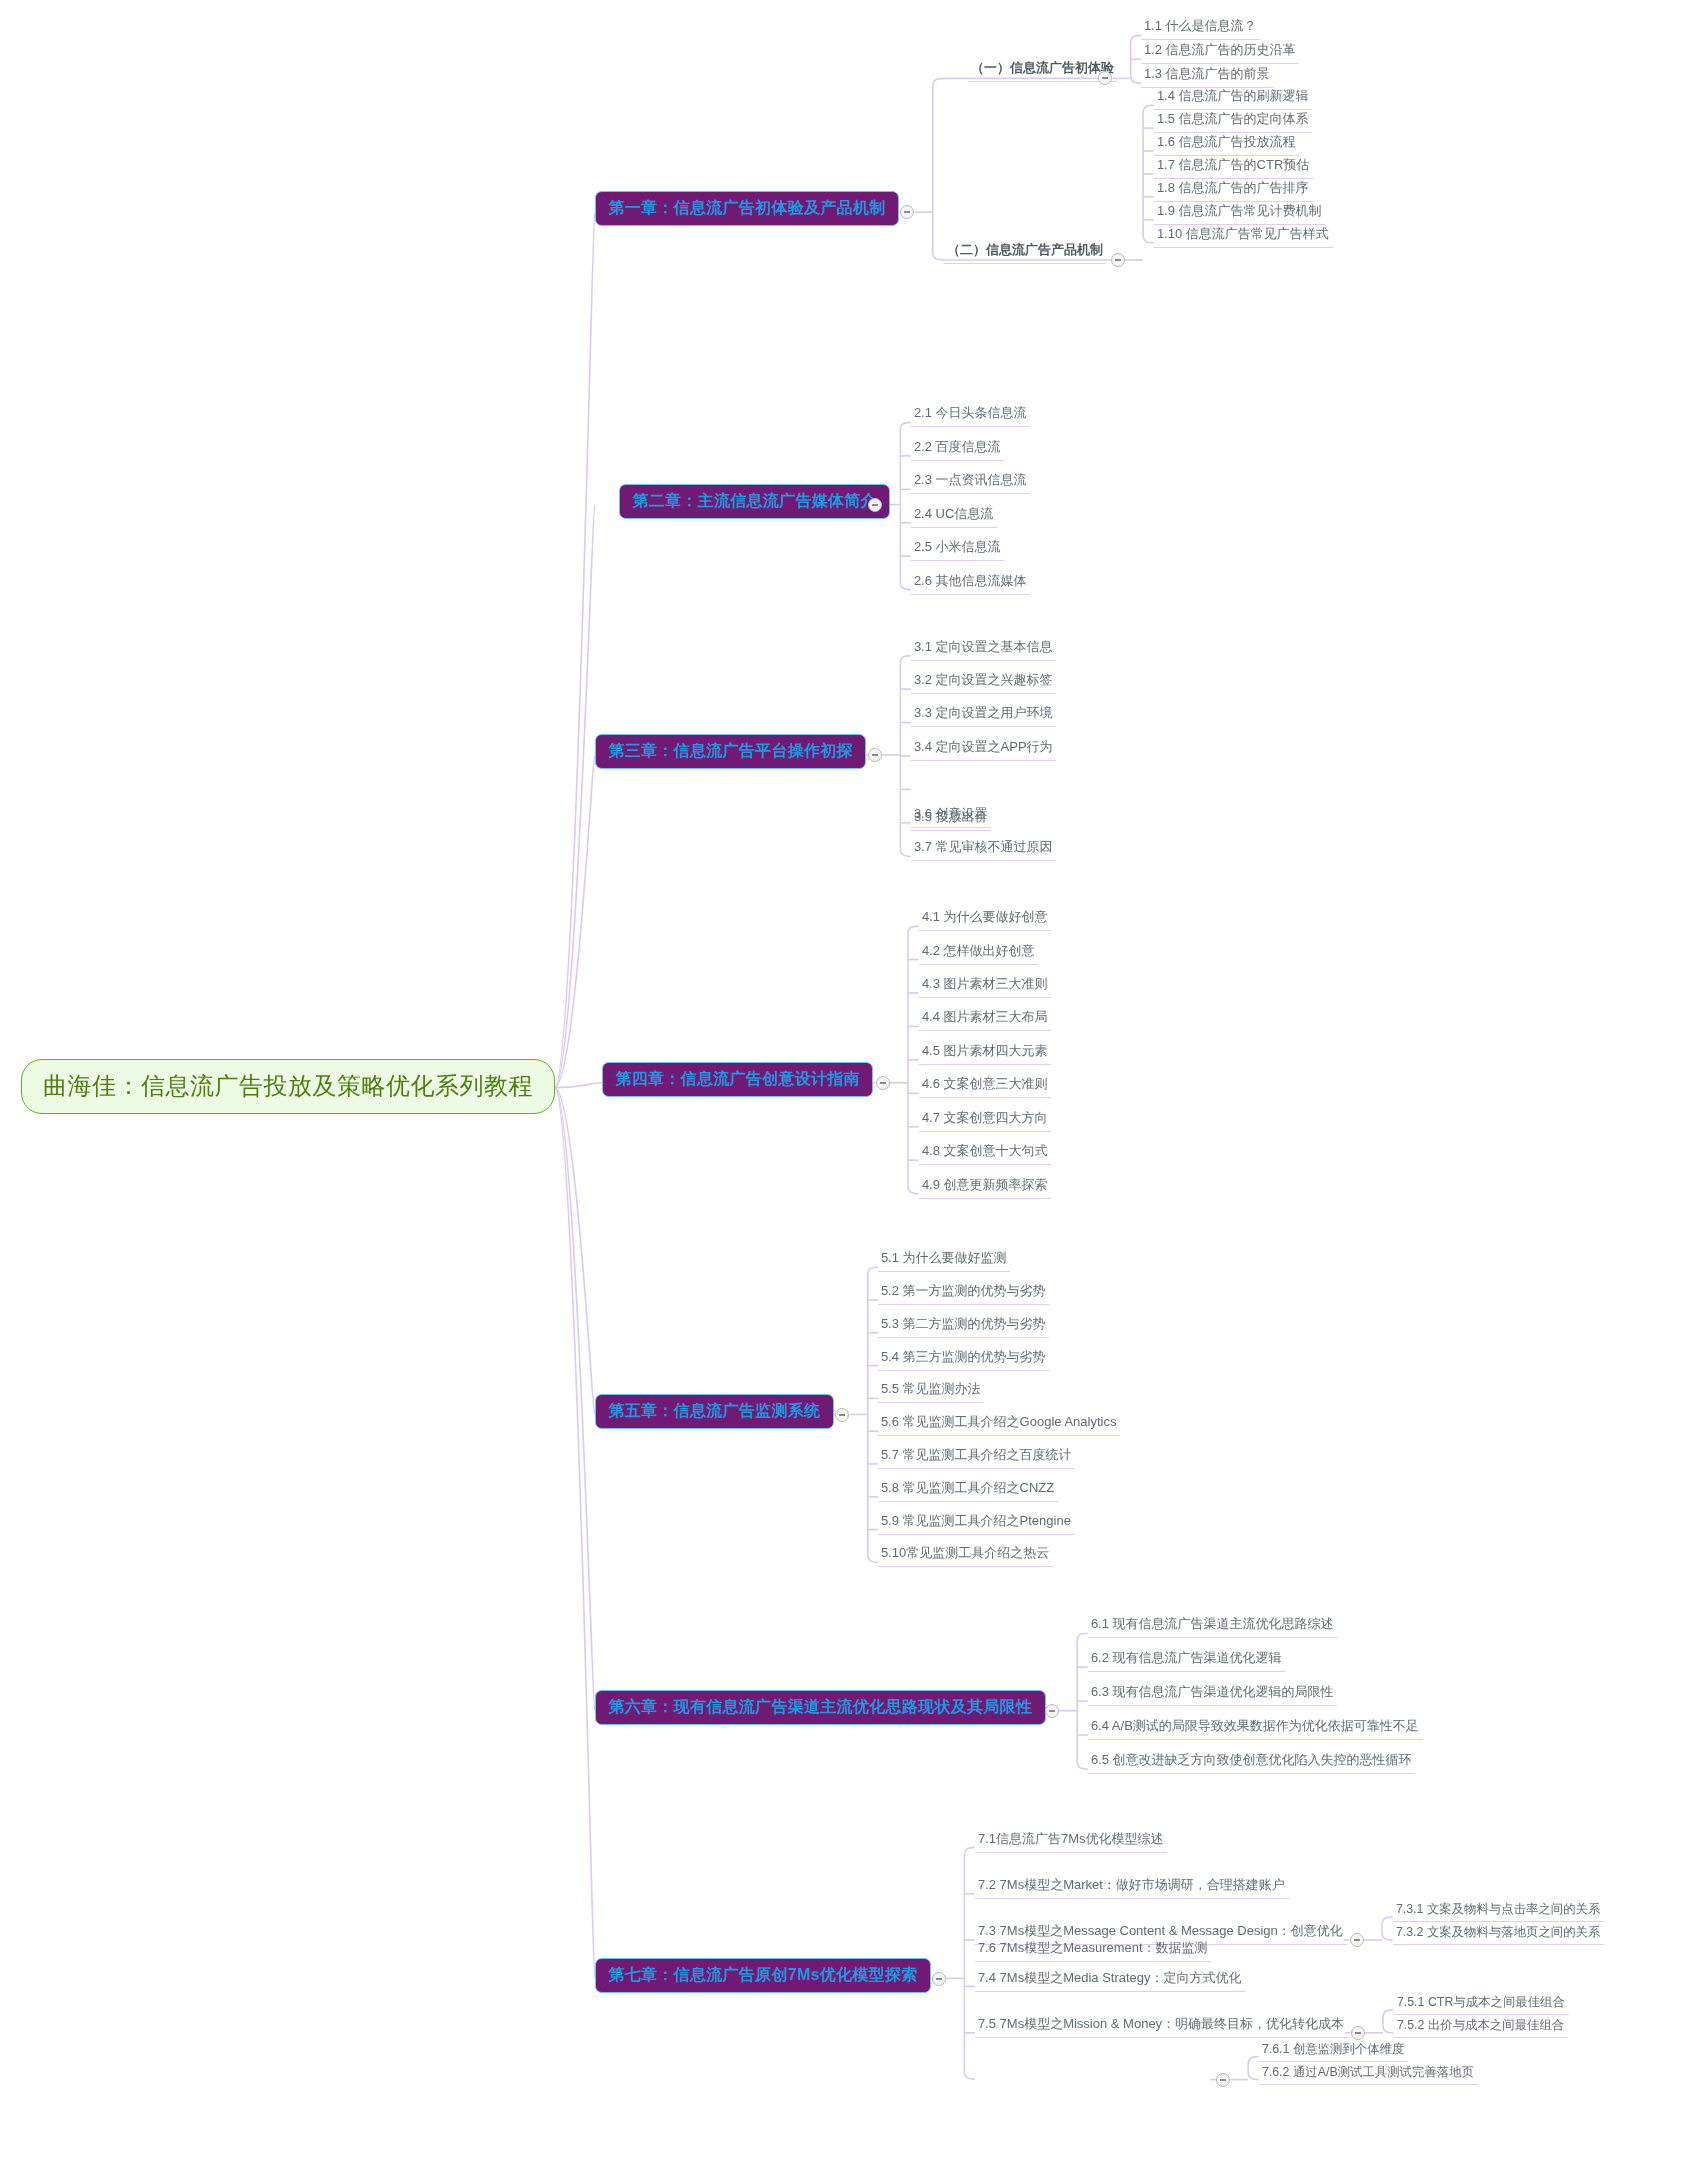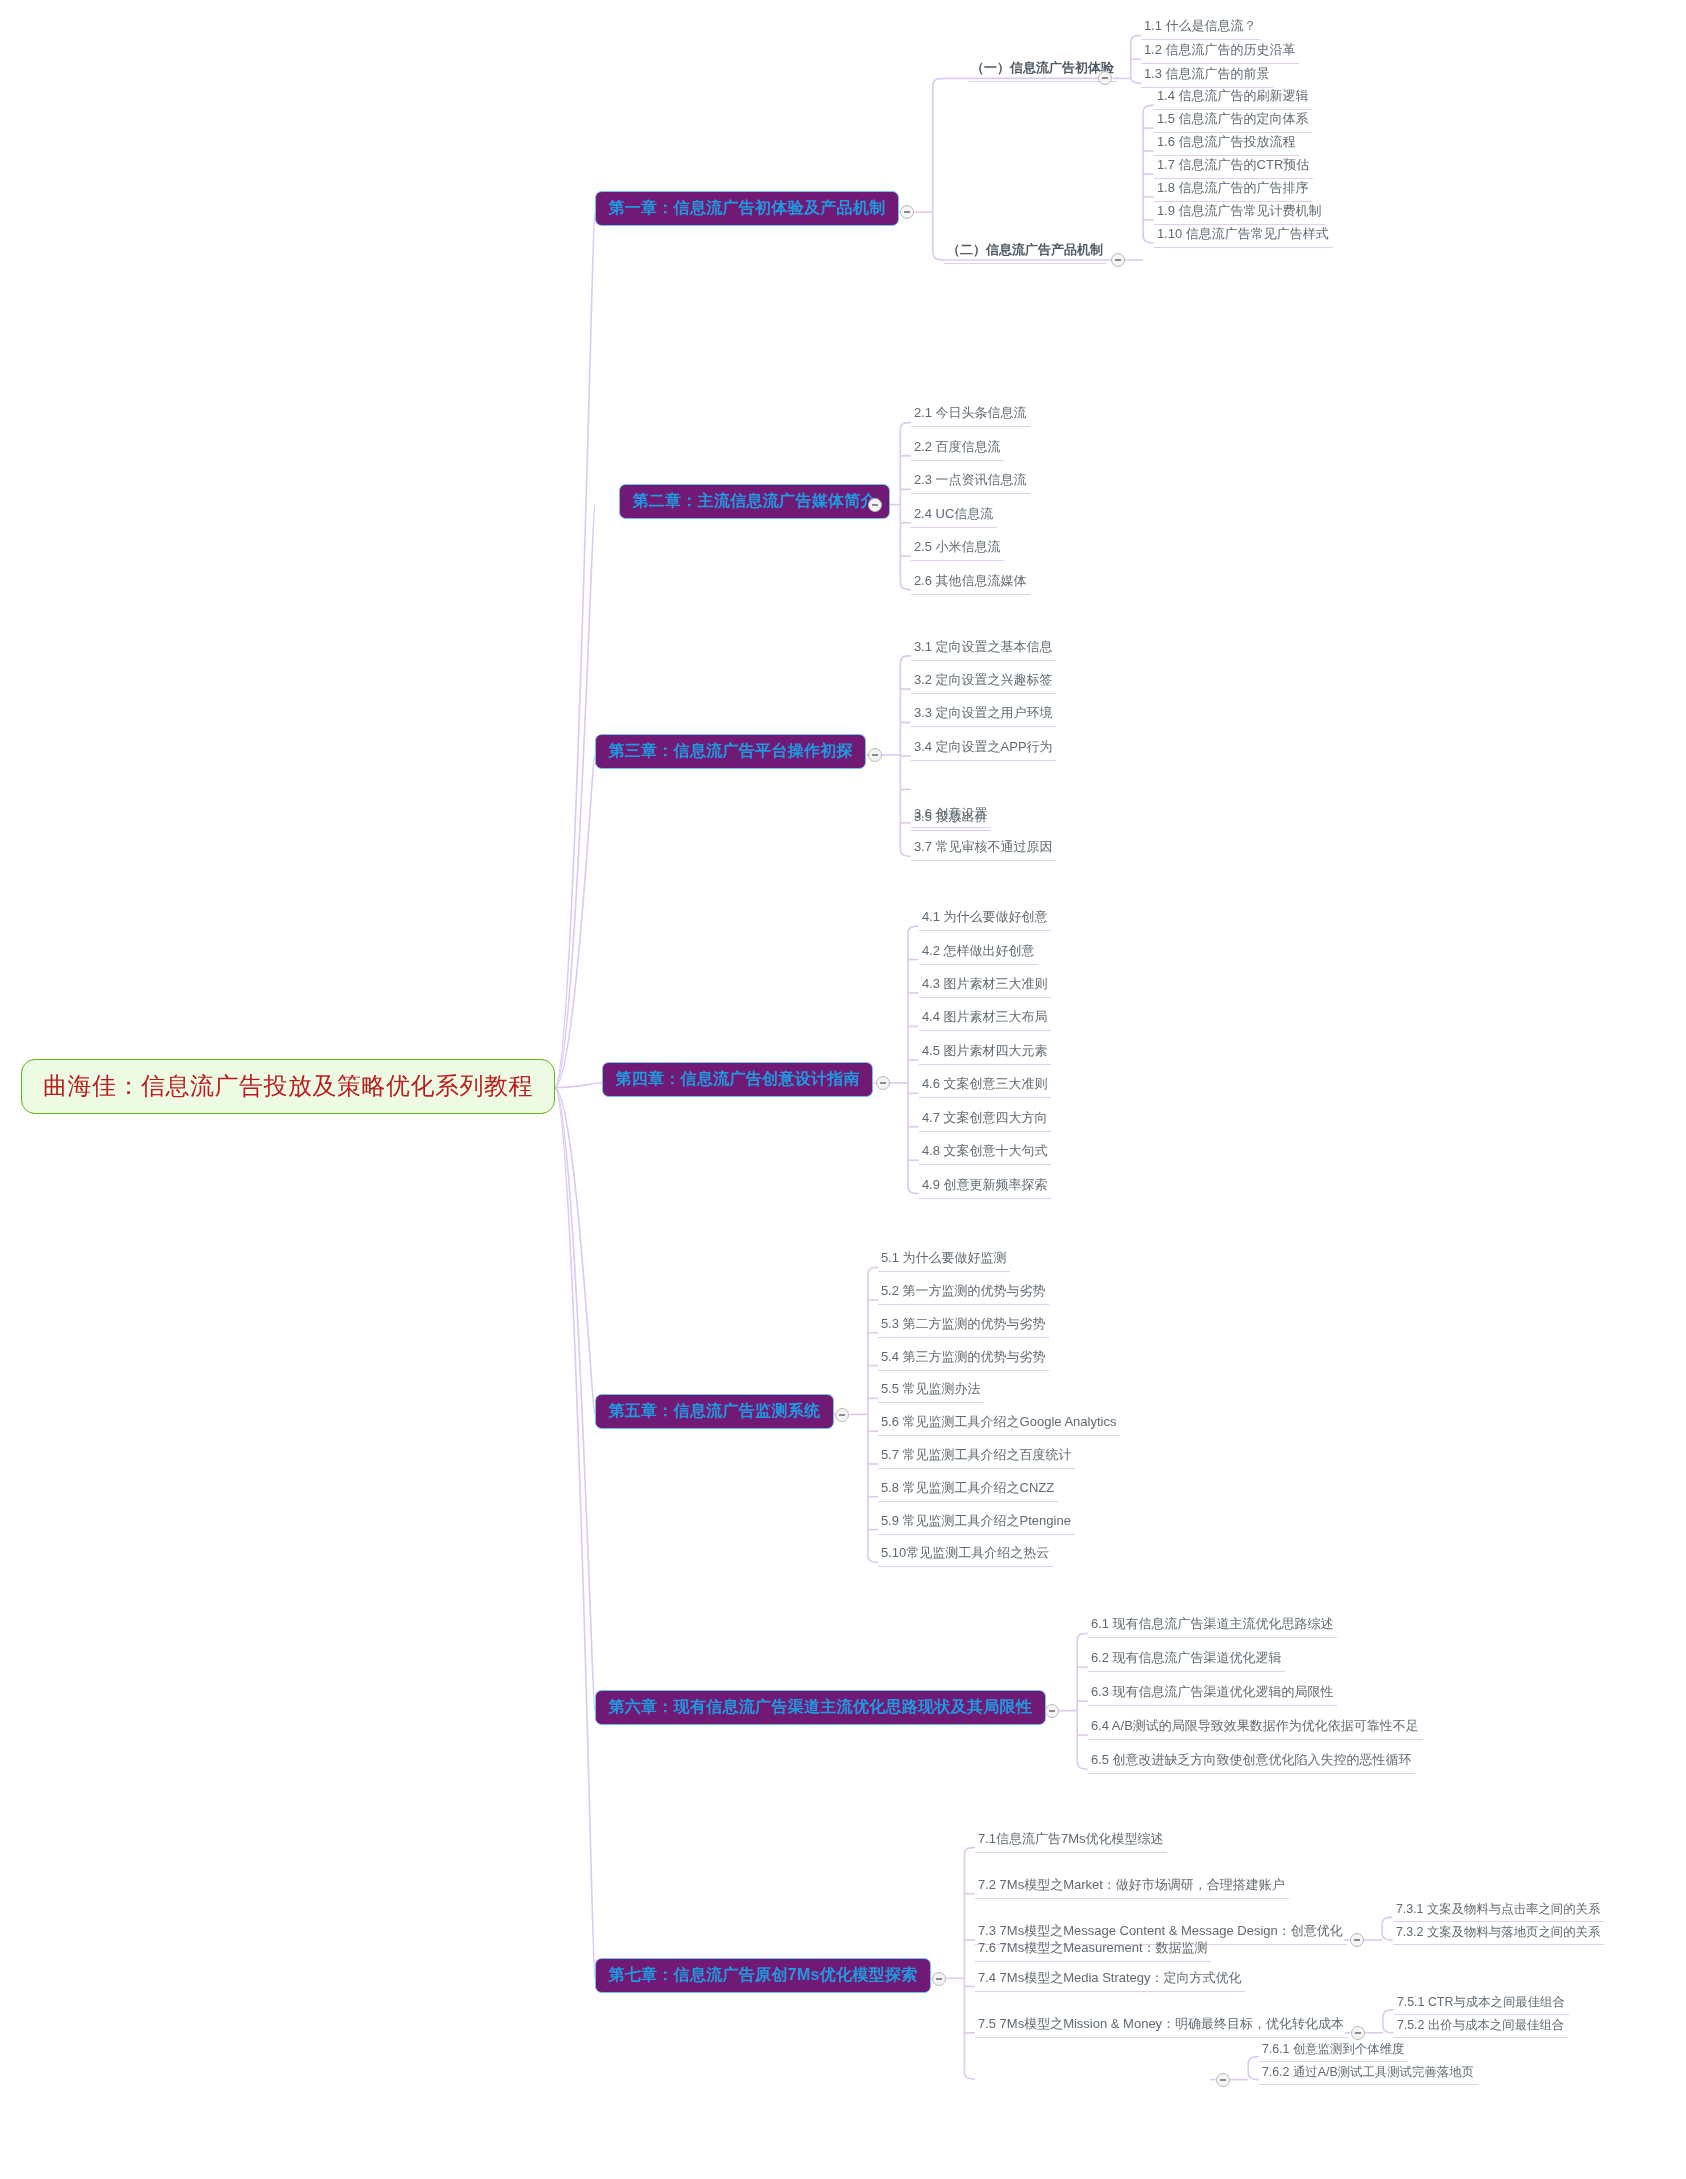--- a/index.html
+++ b/index.html
@@ -23,22 +23,22 @@
   }
   .node {
     position: absolute;
     white-space: nowrap;
     line-height: 1.15;
   }
   
   .root {
     background: #eefbe4;
     border: 1.9px solid #5cb617;
-    border-radius: 14px;
-    color: #b91c1c;
+    border-radius: 21px;
+    color: #4d7c0f;
     font-size: 24px;
     font-weight: 400;
     padding: 12.4px 21px 13.4px 21px;
     letter-spacing: 0.5px;
   }
   
   .chapter {
     background: #701a75;
     border: 1.4px solid #6fc5ec;
     border-radius: 6.7px;

